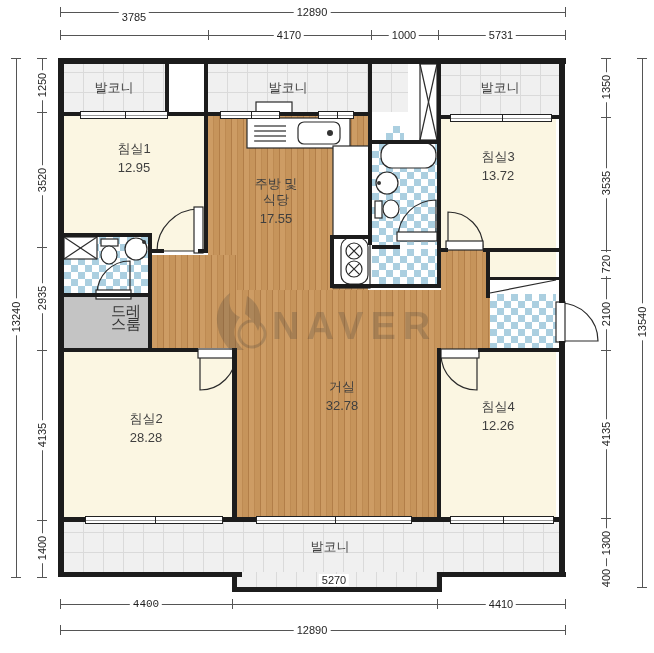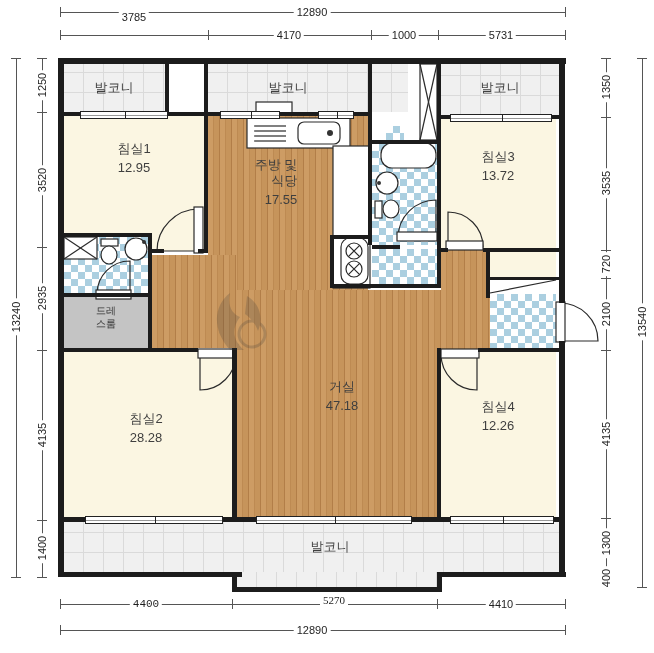--- a/index.html
+++ b/index.html
@@ -14,21 +14,21 @@
   .fill-cream{background:#fbf6e2;}
   .fill-checker{background-image:conic-gradient(#abcfe0 25%, #ffffff 0 50%, #abcfe0 0 75%, #ffffff 0);background-size:14px 14px;}
   .fill-gray{background:#c4c4c4;}
   .wall{position:absolute;background:#1c1c1c;}
   .window{position:absolute;background:#fff;border:1px solid #222;box-sizing:border-box;}
   .window .mid{position:absolute;left:0;right:0;top:50%;height:1px;background:#999;}
   .window .vdiv{position:absolute;top:0;bottom:0;width:1px;background:#222;}
   #shapes,#flame{position:absolute;left:0;top:0;}
   .room-label{position:absolute;transform:translate(-50%,-50%);text-align:center;color:#3f3f3f;
      font-size:13px;line-height:16px;white-space:nowrap;}
-  .room-label.small{font-size:10px;line-height:13px;color:#333;}
+  .room-label.small{font-size:15px;line-height:13px;color:#333;margin-left:20px;}
   .room-label .area{display:block;margin-top:3px;}
   .dimline{position:absolute;background:#555;}
   .tick{position:absolute;background:#555;}
   .dimtext{position:absolute;transform:translate(-50%,-50%);background:#fff;color:#1f1f1f;
      font-size:11px;padding:0 3px;white-space:nowrap;}
   .dimtext.vert{transform:translate(-50%,-50%) rotate(-90deg);}
   #watermark-text{position:absolute;left:272px;top:305px;font-size:38px;font-weight:bold;
      letter-spacing:7px;color:#3a3a3a;opacity:0.22;}
 </style>
 </head>
@@ -179,55 +179,56 @@
       <div class="room-label" style="left: 288px; top: 88px;">
         <div>발코니</div>
       </div>
       <div class="room-label" style="left: 500px; top: 88px;">
         <div>발코니</div>
       </div>
       <div class="room-label" style="left: 134px; top: 158px;">
         <div>침실1</div>
         <span class="area">12.95</span>
       </div>
-      <div class="room-label" style="left: 276px; top: 182px; text-align: right;">
+      <div class="room-label" style="left: 276px; top: 201px;">
         <div>주방 및</div>
         <div>식당</div>
         <span class="area">17.55</span>
       </div>
       <div class="room-label" style="left: 498px; top: 166px;">
         <div>침실3</div>
         <span class="area">13.72</span>
       </div>
       <div class="room-label small" style="left: 106px; top: 317px;">
         <div>드레</div>
         <div>스룸</div>
       </div>
       <div class="room-label" style="left: 342px; top: 396px;">
         <div>거실</div>
-        <span class="area">47.18</span>
+        <span class="area">32.78</span>
       </div>
       <div class="room-label" style="left: 146px; top: 428px;">
         <div>침실2</div>
         <span class="area">28.28</span>
       </div>
       <div class="room-label" style="left: 498px; top: 416px;">
         <div>침실4</div>
         <span class="area">12.26</span>
       </div>
       <div class="room-label" style="left: 330px; top: 547px;">
         <div>발코니</div>
       </div>
     </div>
   <svg id="flame" width="654" height="653" opacity="0.22">
     <path d="M230,350 C212,330 213,306 230,293 C227,307 233,314 240,317 C231,329 233,341 244,350 Z" fill="#3a3a3a"></path>
     <path d="M247,296 C259,303 264,317 258,331 C255,322 249,317 245,314 Z" fill="#3a3a3a"></path>
     <circle cx="252" cy="334" r="13" fill="none" stroke="#3a3a3a" stroke-width="3"></circle>
     <path d="M239,345 Q225,342 220,332" fill="none" stroke="#3a3a3a" stroke-width="2"></path>
   </svg>
+  <div id="watermark-text">NAVER</div>
   <div id="dims">
       <div class="dimline" style="left: 60px; top: 12px; width: 505px; height: 1px;"></div>
       <div class="tick" style="left: 60px; top: 7px; width: 1px; height: 10px;"></div>
       <div class="tick" style="left: 565px; top: 7px; width: 1px; height: 10px;"></div>
       <span class="dimtext" style="left: 312px; top: 12px;">12890</span>
       <div class="dimline" style="left: 60px; top: 35px; width: 505px; height: 1px;"></div>
       <div class="tick" style="left: 60px; top: 30px; width: 1px; height: 10px;"></div>
       <div class="tick" style="left: 208px; top: 30px; width: 1px; height: 10px;"></div>
       <div class="tick" style="left: 371px; top: 30px; width: 1px; height: 10px;"></div>
       <div class="tick" style="left: 438px; top: 30px; width: 1px; height: 10px;"></div>
@@ -235,21 +236,21 @@
       <span class="dimtext" style="left: 134px; top: 17px;">3785</span>
       <span class="dimtext" style="left: 289px; top: 35px;">4170</span>
       <span class="dimtext" style="left: 404px; top: 35px;">1000</span>
       <span class="dimtext" style="left: 501px; top: 35px;">5731</span>
       <div class="dimline" style="left: 60px; top: 604px; width: 505px; height: 1px;"></div>
       <div class="tick" style="left: 60px; top: 599px; width: 1px; height: 10px;"></div>
       <div class="tick" style="left: 232px; top: 599px; width: 1px; height: 10px;"></div>
       <div class="tick" style="left: 437px; top: 599px; width: 1px; height: 10px;"></div>
       <div class="tick" style="left: 565px; top: 599px; width: 1px; height: 10px;"></div>
       <span class="dimtext" style="left: 146px; top: 604px; font-family: Liberation Mono, monospace;">4400</span>
-      <span class="dimtext" style="left: 334px; top: 600px; font-family: Liberation Serif, serif;">5270</span>
+      <span class="dimtext" style="left: 334px; top: 580px;">5270</span>
       <span class="dimtext" style="left: 501px; top: 604px;">4410</span>
       <div class="dimline" style="left: 60px; top: 630px; width: 505px; height: 1px;"></div>
       <div class="tick" style="left: 60px; top: 625px; width: 1px; height: 10px;"></div>
       <div class="tick" style="left: 565px; top: 625px; width: 1px; height: 10px;"></div>
       <span class="dimtext" style="left: 312px; top: 630px;">12890</span>
       <div class="dimline" style="left: 16px; top: 58px; width: 1px; height: 519px;"></div>
       <div class="tick" style="left: 11px; top: 58px; width: 10px; height: 1px;"></div>
       <div class="tick" style="left: 11px; top: 577px; width: 10px; height: 1px;"></div>
       <span class="dimtext vert" style="left: 16px; top: 317px;">13240</span>
       <div class="dimline" style="left: 42px; top: 58px; width: 1px; height: 519px;"></div>

